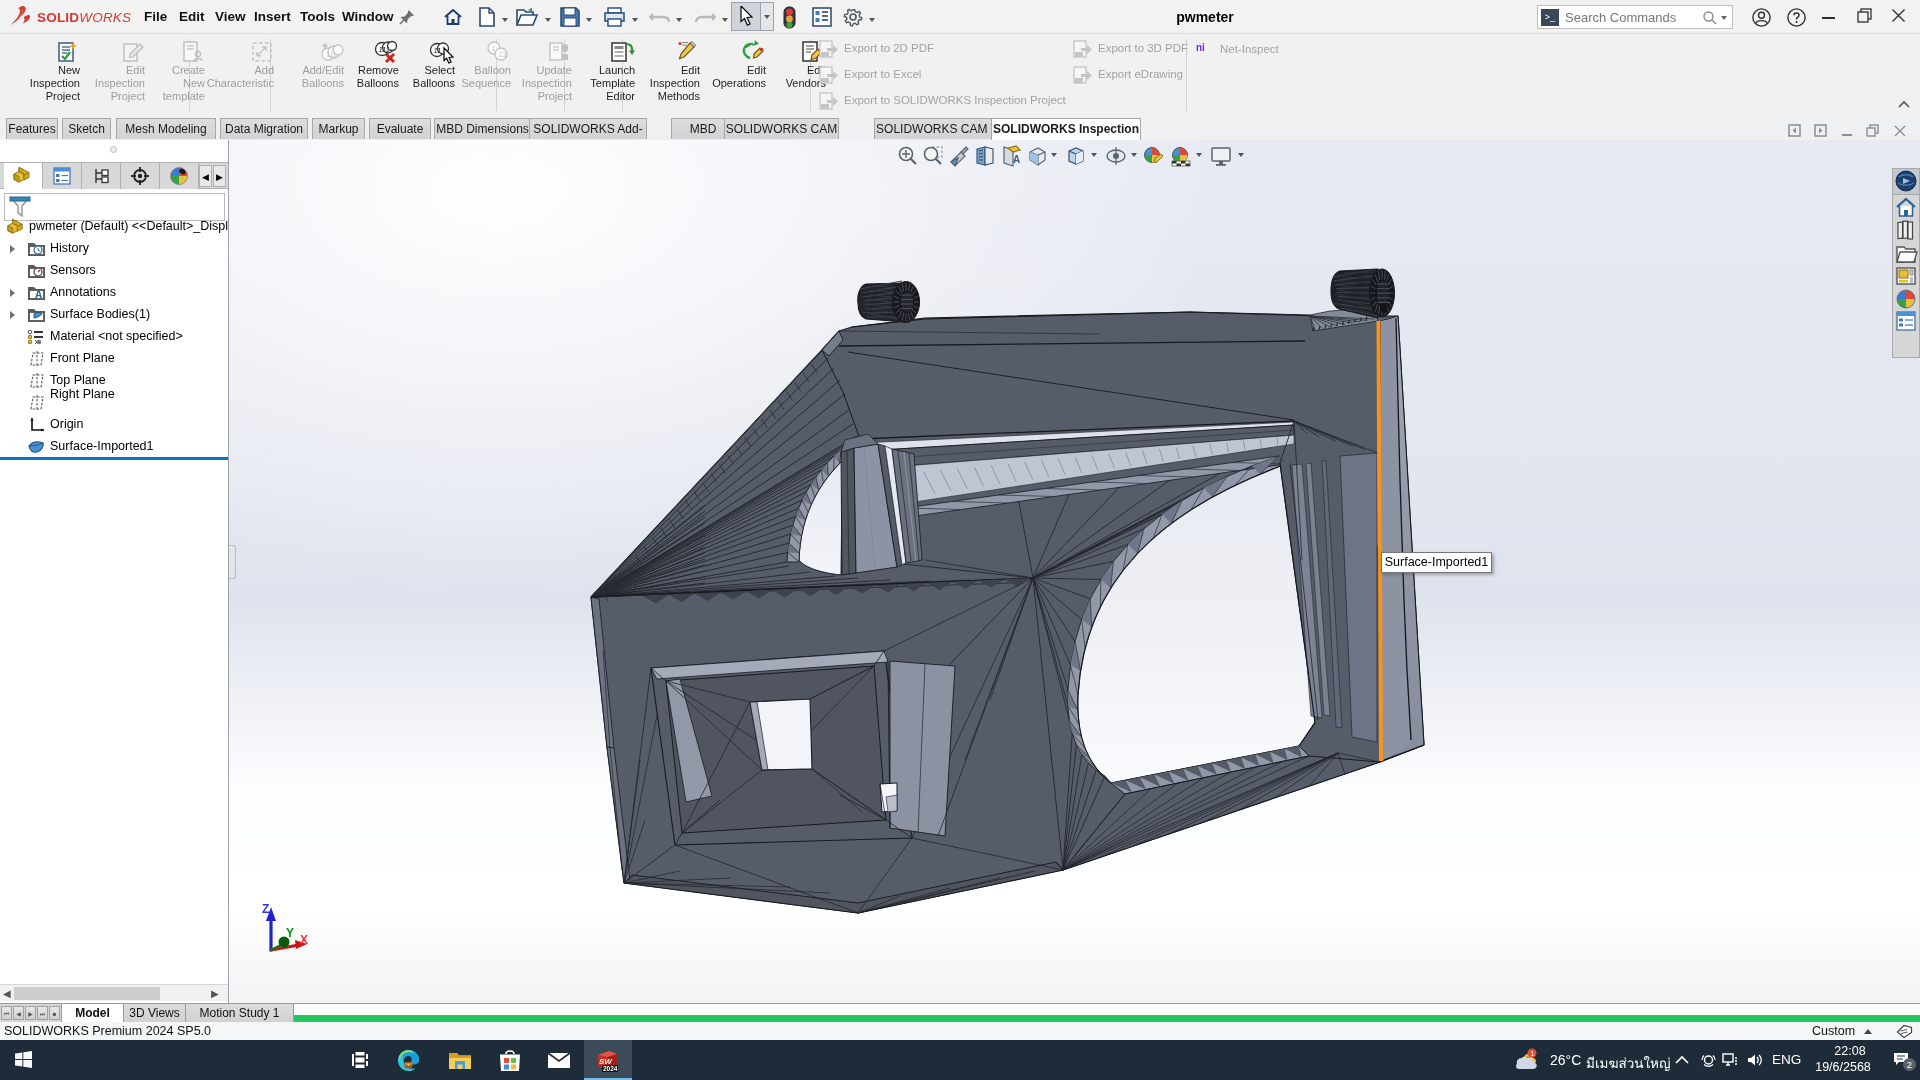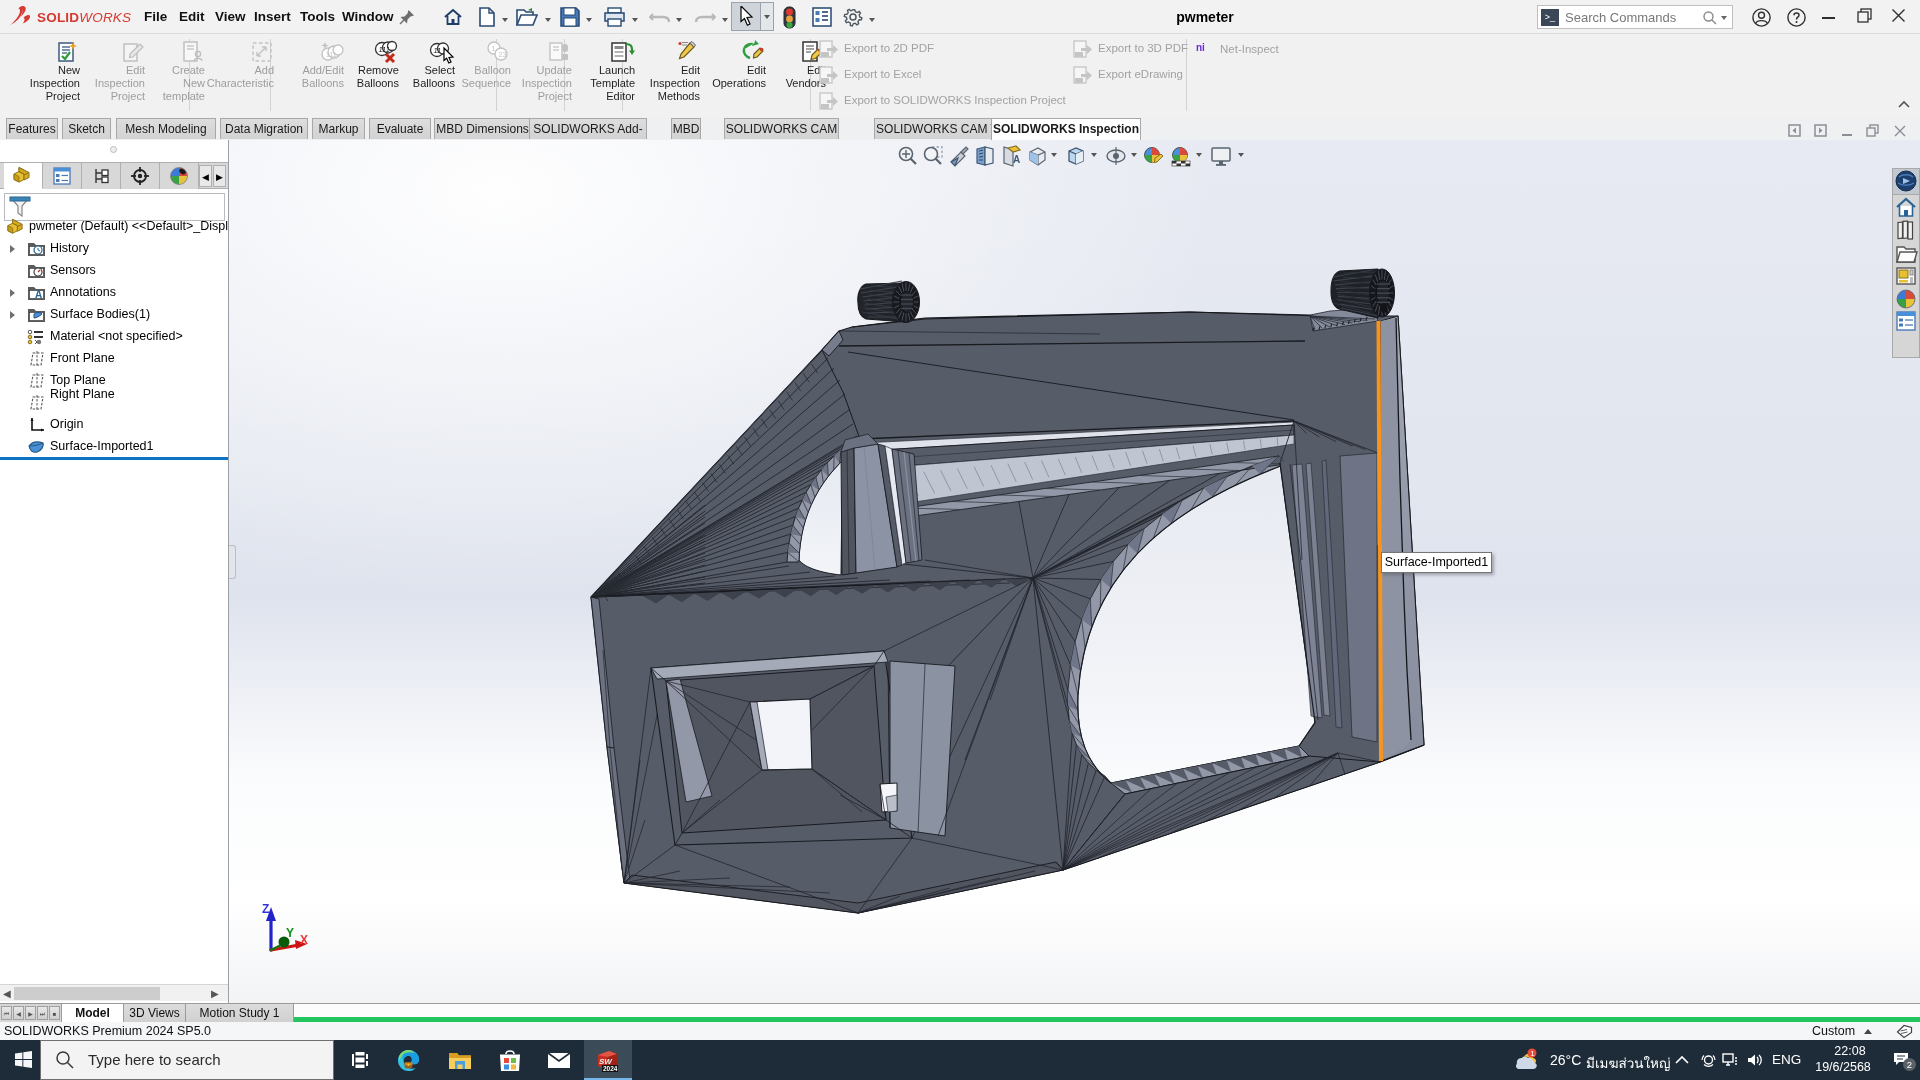--- a/index.html
+++ b/index.html
@@ -16,21 +16,21 @@
 .xlabel { position:absolute; font-size:11.5px; color:#a2a2a2; }
 #cmtabs { position:absolute; left:0; top:117px; width:1920px; height:23px; background:#eef0f2; }
 .cmtab { position:absolute; top:1px; height:21px; line-height:20px; text-align:center; font-size:12px; color:#1a1a1a; background:linear-gradient(#dddddd,#d2d2d2); border:1px solid #a8a8a8; border-bottom:none; }
 .cmtab.active { background:#fff; font-weight:700; height:22px; }
 #lpanel { position:absolute; left:0; top:140px; width:229px; height:863px; background:#fff; border-right:1px solid #9aa0a6; }
 #viewport { position:absolute; left:229px; top:140px; width:1691px; height:867px;
   background:linear-gradient(180deg, #e7eaf2 0%, #e2e6ef 40%, #dfe3ed 53%, #eef0f6 64%, #fbfcfd 74%, #ffffff 88%, #f2f3f5 100%); }
 #viewport::before { content:""; position:absolute; inset:0;
   background:radial-gradient(ellipse 1000px 560px at 16% 6%, rgba(255,255,255,0.97), rgba(255,255,255,0) 72%); }
 #tooltip { position:absolute; left:1381px; top:552px; width:111px; height:21px; background:#fff; border:1px solid #757575; font-size:12.5px; line-height:19px; text-align:center; color:#000; box-shadow:2px 2px 3px rgba(80,80,90,0.45); }
-#mtabs { position:absolute; left:0; top:1003px; width:1920px; height:19px; background:#fcfcfc; border-top:1px solid #9b9b9b; border-bottom:5px solid #22c55e;}
+#mtabs { position:absolute; left:0; top:1003px; width:1920px; height:19px; background:#fcfcfc; border-top:1px solid #9b9b9b; border-bottom:7px solid #22c55e;}
 .mtab { position:absolute; top:0px; height:19px; line-height:18px; text-align:center; font-size:12px; background:linear-gradient(#dcdcdc,#d0d0d0); border-right:1px solid #9b9b9b; color:#111; }
 #statusbar { position:absolute; left:0; top:1022px; width:1920px; height:18px; background:#f5f6f7; font-size:12.5px; color:#111; }
 #taskbar { position:absolute; left:0; top:1040px; width:1920px; height:40px; background:#1e2c39; }
 #tsearch { position:absolute; left:40px; top:0px; width:294px; height:40px; background:#f3f3f3; border:1px solid #6f6f6f; }
 .tray { position:absolute; top:0; height:40px; color:#fff; font-size:13px; }
 .treetxt { font-size:12.5px; color:#000; }
 </style>
 </head>
 <body>
 
@@ -274,21 +274,21 @@
 </div>
 <div id="cmtabs">
 <div class="cmtab" style="left:6px;width:52px">Features</div>
 <div class="cmtab" style="left:62px;width:49px">Sketch</div>
 <div class="cmtab" style="left:116px;width:100px">Mesh Modeling</div>
 <div class="cmtab" style="left:220px;width:88px">Data Migration</div>
 <div class="cmtab" style="left:312px;width:53px">Markup</div>
 <div class="cmtab" style="left:369px;width:62px">Evaluate</div>
 <div class="cmtab" style="left:434px;width:97px">MBD Dimensions</div>
 <div class="cmtab" style="left:529px;width:118px">SOLIDWORKS Add-Ins</div>
-<div class="cmtab" style="left:671px;width:30px">MBD</div>
+<div class="cmtab" style="left:671px;width:64px">MBD</div>
 <div class="cmtab" style="left:724px;width:115px">SOLIDWORKS CAM</div>
 <div class="cmtab" style="left:874px;width:144px">SOLIDWORKS CAM TBM</div>
 <div class="cmtab active" style="left:991px;width:150px">SOLIDWORKS Inspection</div>
 <svg class="abs" style="left:1788px;top:7px" width="13" height="13" viewBox="0 0 13 13">
       <rect x="1" y="1" width="11" height="11" fill="none" stroke="#8a8f96" stroke-width="1.5"></rect>
       <path d="M8 3.5 L4.5 6.5 L8 9.5 Z" fill="#8a8f96"></path>
     </svg>
 <svg class="abs" style="left:1814px;top:7px" width="13" height="13" viewBox="0 0 13 13">
       <rect x="1" y="1" width="11" height="11" fill="none" stroke="#8a8f96" stroke-width="1.5"></rect>
       <path d="M5 3.5 L8.5 6.5 L5 9.5 Z" fill="#8a8f96"></path>
@@ -1067,27 +1067,20 @@
 <div class="abs" style="left:1864px;top:7px;border-left:4px solid transparent;border-right:4px solid transparent;border-bottom:5px solid #444"></div>
 <svg class="abs" style="left:1896px;top:2px" width="17" height="15" viewBox="0 0 17 15">
       <path d="M1.5 8 L8 1.5 L15.5 3.5 L15.5 8.5 L8 13.5 Z" fill="#fff" stroke="#444" stroke-width="1.2"></path>
       <path d="M4.5 7 L11 5.5 M5 9.5 L11.5 8" stroke="#444" stroke-width="0.9"></path>
     </svg>
 </div>
 <div id="taskbar">
 <svg class="abs" style="left:15px;top:11px" width="17" height="17" viewBox="0 0 18 18">
 <path d="M0 2.6 L7.8 1.5 L7.8 8.5 L0 8.5 Z M8.8 1.3 L18 0 L18 8.5 L8.8 8.5 Z M0 9.5 L7.8 9.5 L7.8 16.5 L0 15.4 Z M8.8 9.5 L18 9.5 L18 18 L8.8 16.7 Z" fill="#f5f6f7"></path>
     </svg>
-<div id="tsearch">
-<svg class="abs" style="left:14px;top:9px" width="20" height="20" viewBox="0 0 20 20">
-        <circle cx="8" cy="8" r="6" fill="none" stroke="#3b3b3b" stroke-width="1.5"></circle>
-        <line x1="12.5" y1="12.5" x2="18" y2="18" stroke="#3b3b3b" stroke-width="1.5"></line>
-      </svg>
-<div class="abs" style="left:47px;top:10px;font-size:15px;color:#2b2b2b">Type here to search</div>
-</div>
 <svg class="abs" style="left:351px;top:11px" width="18" height="18" viewBox="0 0 18 18">
 <rect x="1" y="3" width="2" height="12" fill="#fff"></rect>
       <rect x="4.5" y="1" width="9" height="3.5" fill="#fff"></rect>
       <rect x="4.5" y="6.5" width="9" height="5" fill="#fff"></rect>
       <rect x="4.5" y="13.5" width="9" height="3.5" fill="#fff"></rect>
       <rect x="15" y="3" width="2" height="5" fill="#fff"></rect>
       <rect x="15" y="10" width="2" height="5" fill="#fff"></rect>
     </svg>
 <svg class="abs" style="left:397px;top:9px" width="23" height="23" viewBox="0 0 24 24">
 <path d="M12 1 C18 1 23 5.5 23 11 C23 14 21 16 18 16 C16 16 15 15 15 13.5 C15 12.5 15.6 12 15.6 11 C15.6 8.5 14 7 12 7 C9 7 7 9.5 7 12.5 C7 17 10.5 20.5 15.5 20.5 C17 20.5 18.5 20.2 19.5 19.7 C17.5 22 14.8 23 12 23 C6 23 1 18 1 12 C1 6 6 1 12 1 Z" fill="#35c1e1"></path>

